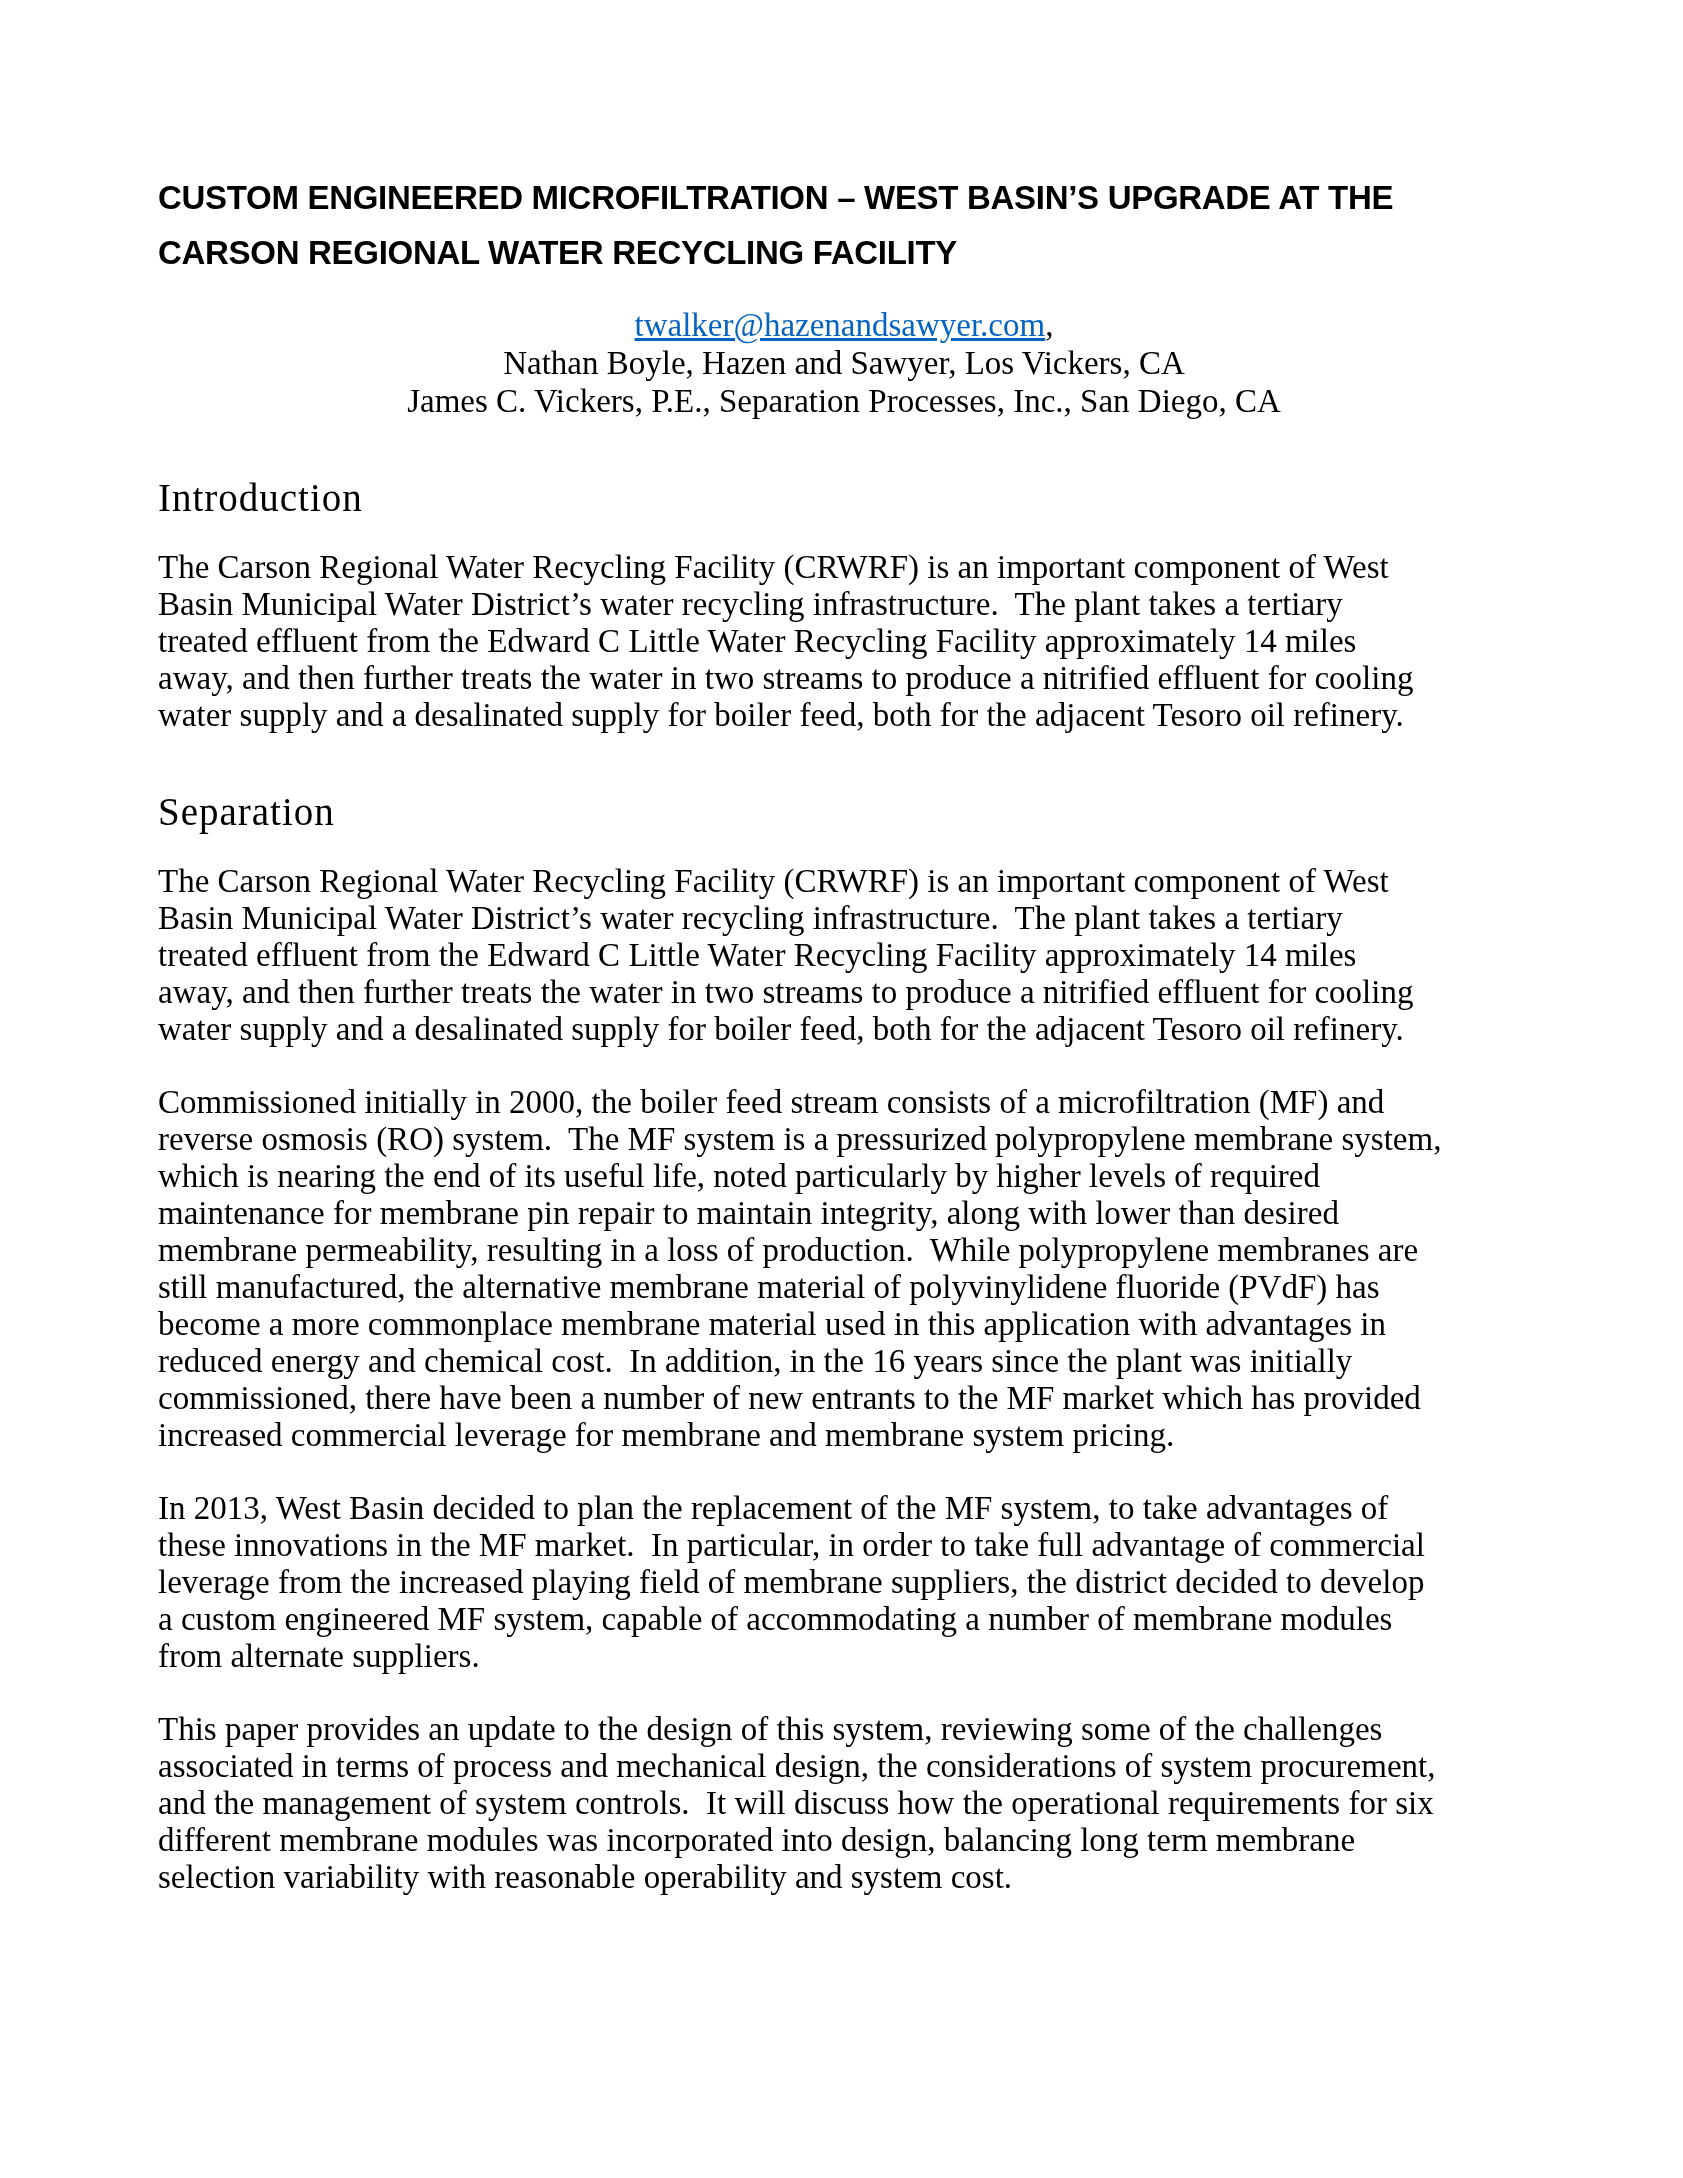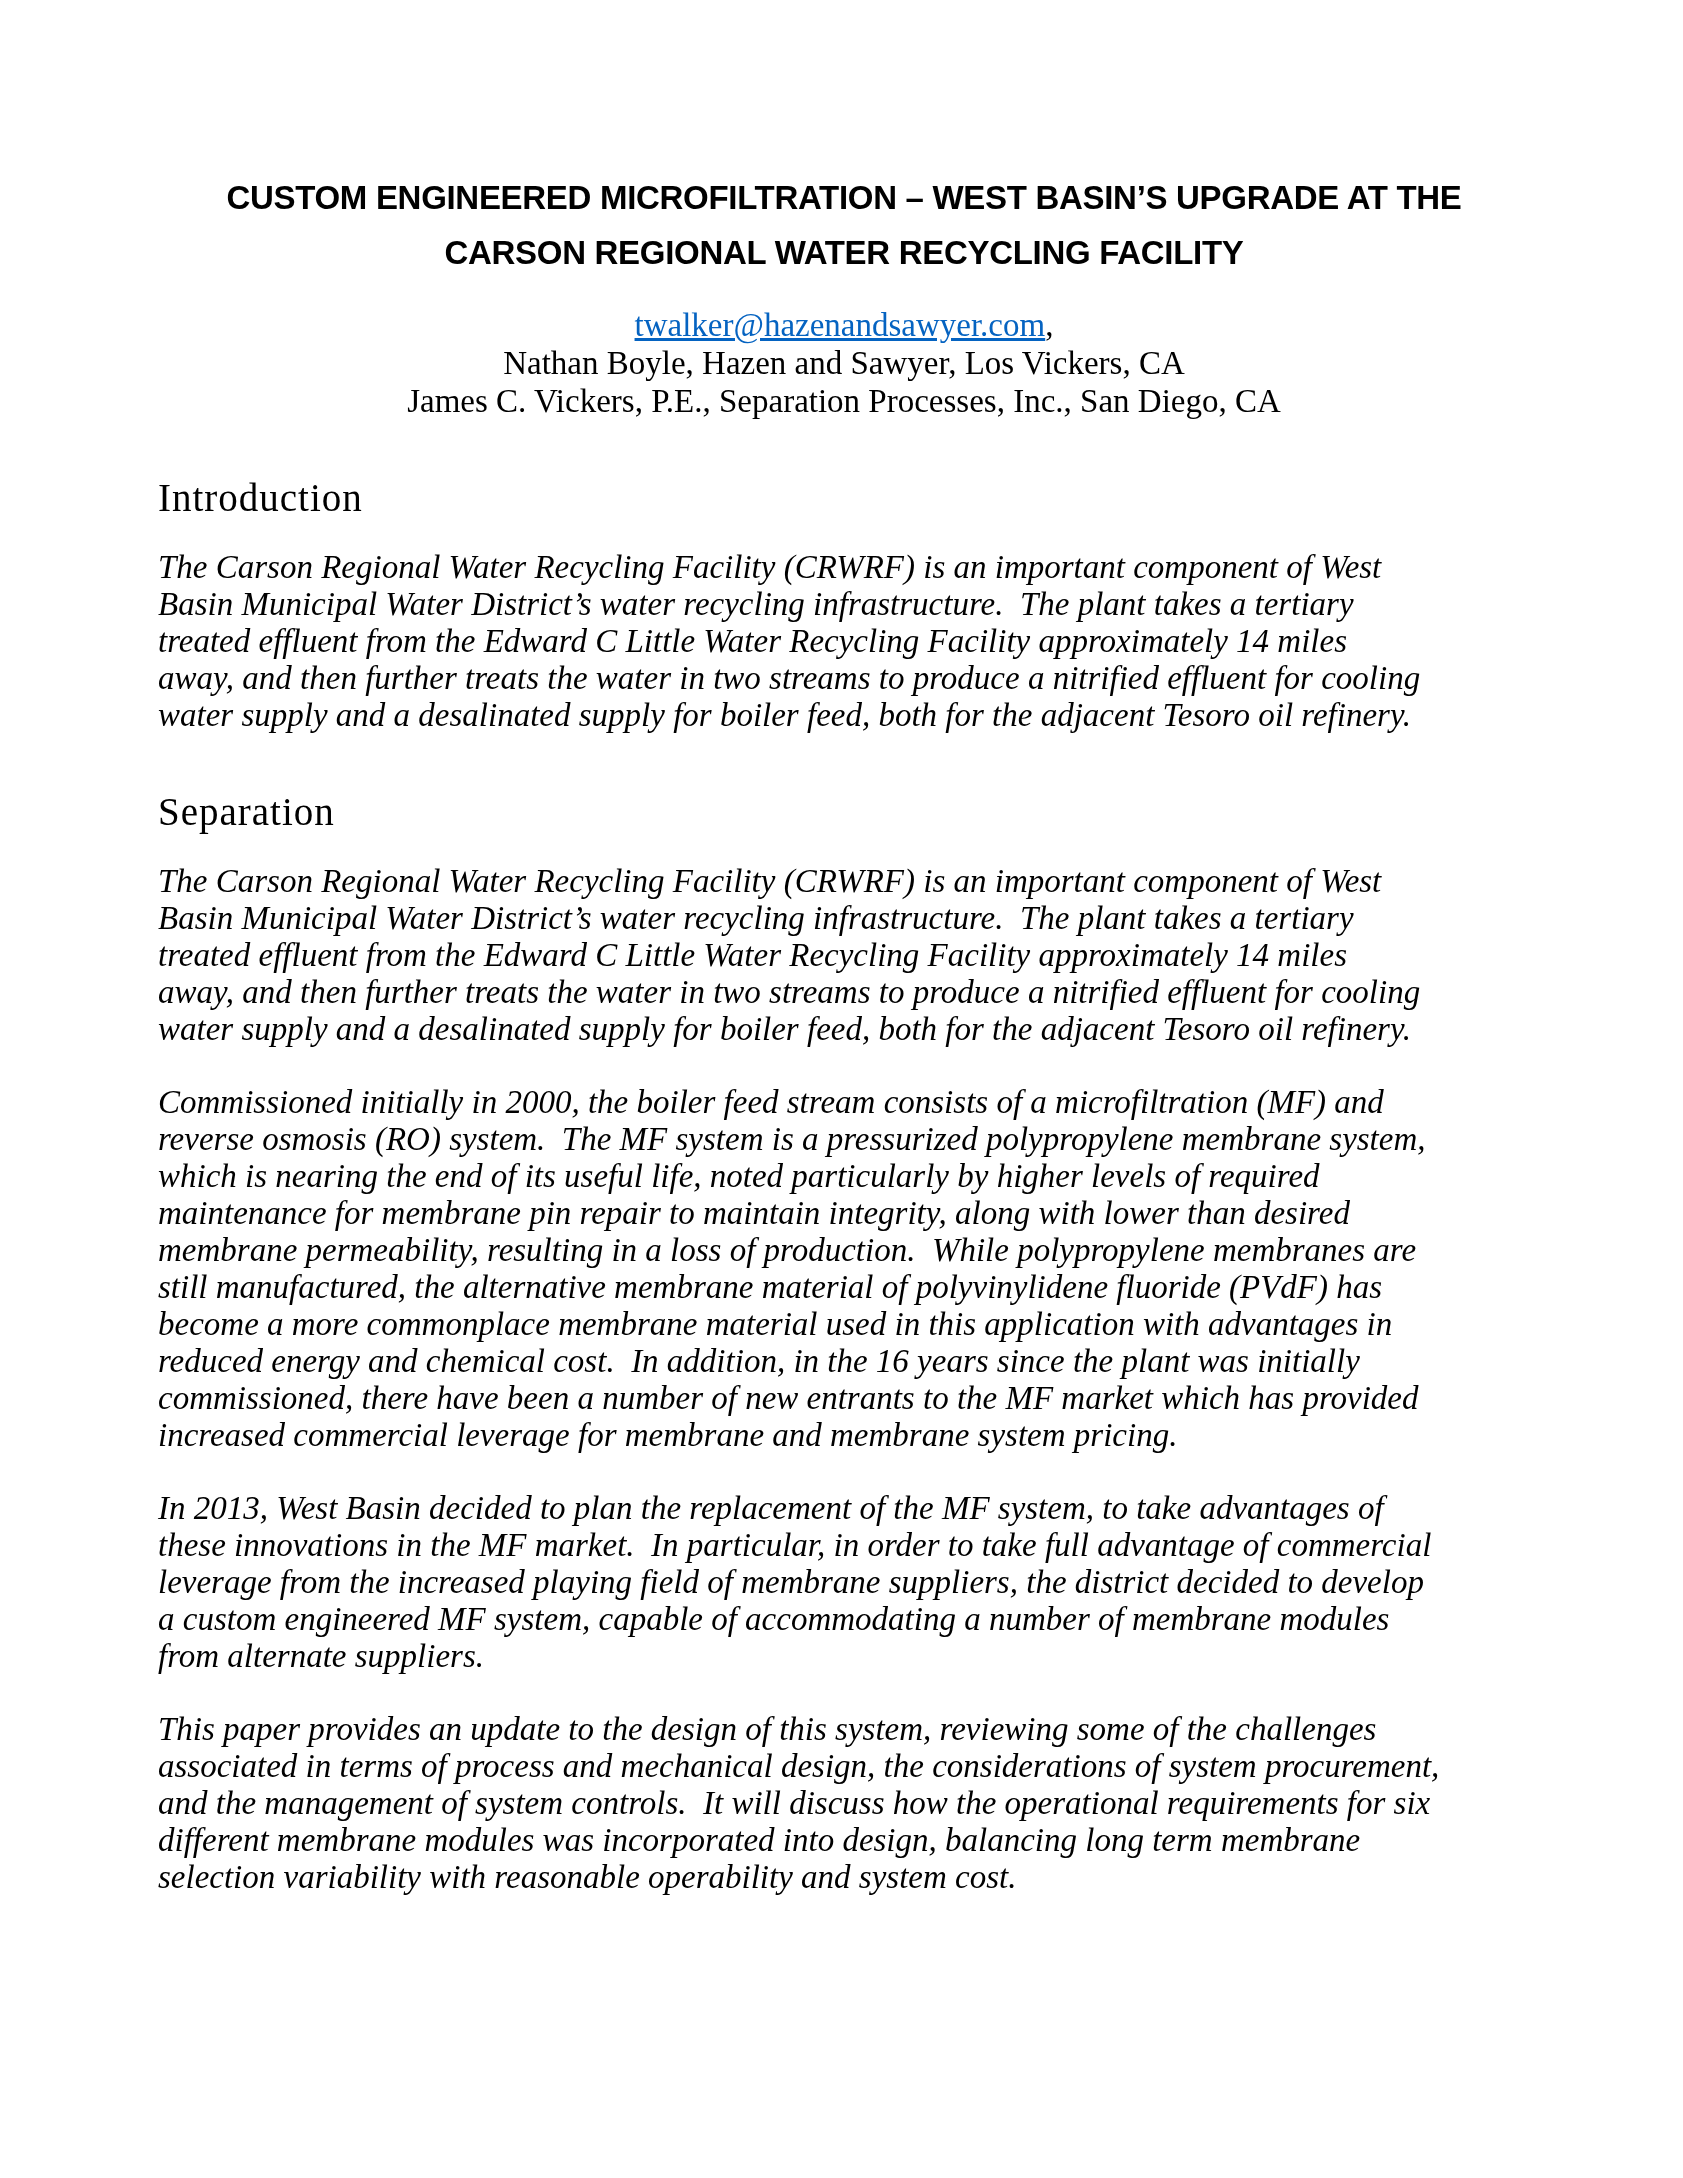--- a/index.html
+++ b/index.html
@@ -14,21 +14,21 @@
   }
   .content {
     box-sizing: border-box;
     padding: 170px 153px 0 158px;
   }
   .doc-title {
     font-family: "Liberation Sans", sans-serif;
     font-weight: 700;
     font-size: 33px;
     line-height: 55px;
-    text-align: center;
+    text-align: left;
     letter-spacing: -0.3px;
     margin: 0;
   }
   .title-line { white-space: nowrap; }
   .authors {
     margin-top: 26px;
     text-align: center;
     font-size: 33px;
     line-height: 38px;
   }
@@ -42,21 +42,20 @@
     font-weight: 400;
     line-height: 51px;
     letter-spacing: 1px;
     margin: 52px 0 0 0;
   }
   .para {
     font-size: 33px;
     line-height: 37px;
     margin: 36px 0 0 0;
     white-space: pre-wrap;
-    font-style: italic;
   }
   .section-heading + .para { margin-top: 26px; }
 </style>
 </head>
 <body>
 
 <div class="page">
   <div class="content">
 
     <h1 class="doc-title">

